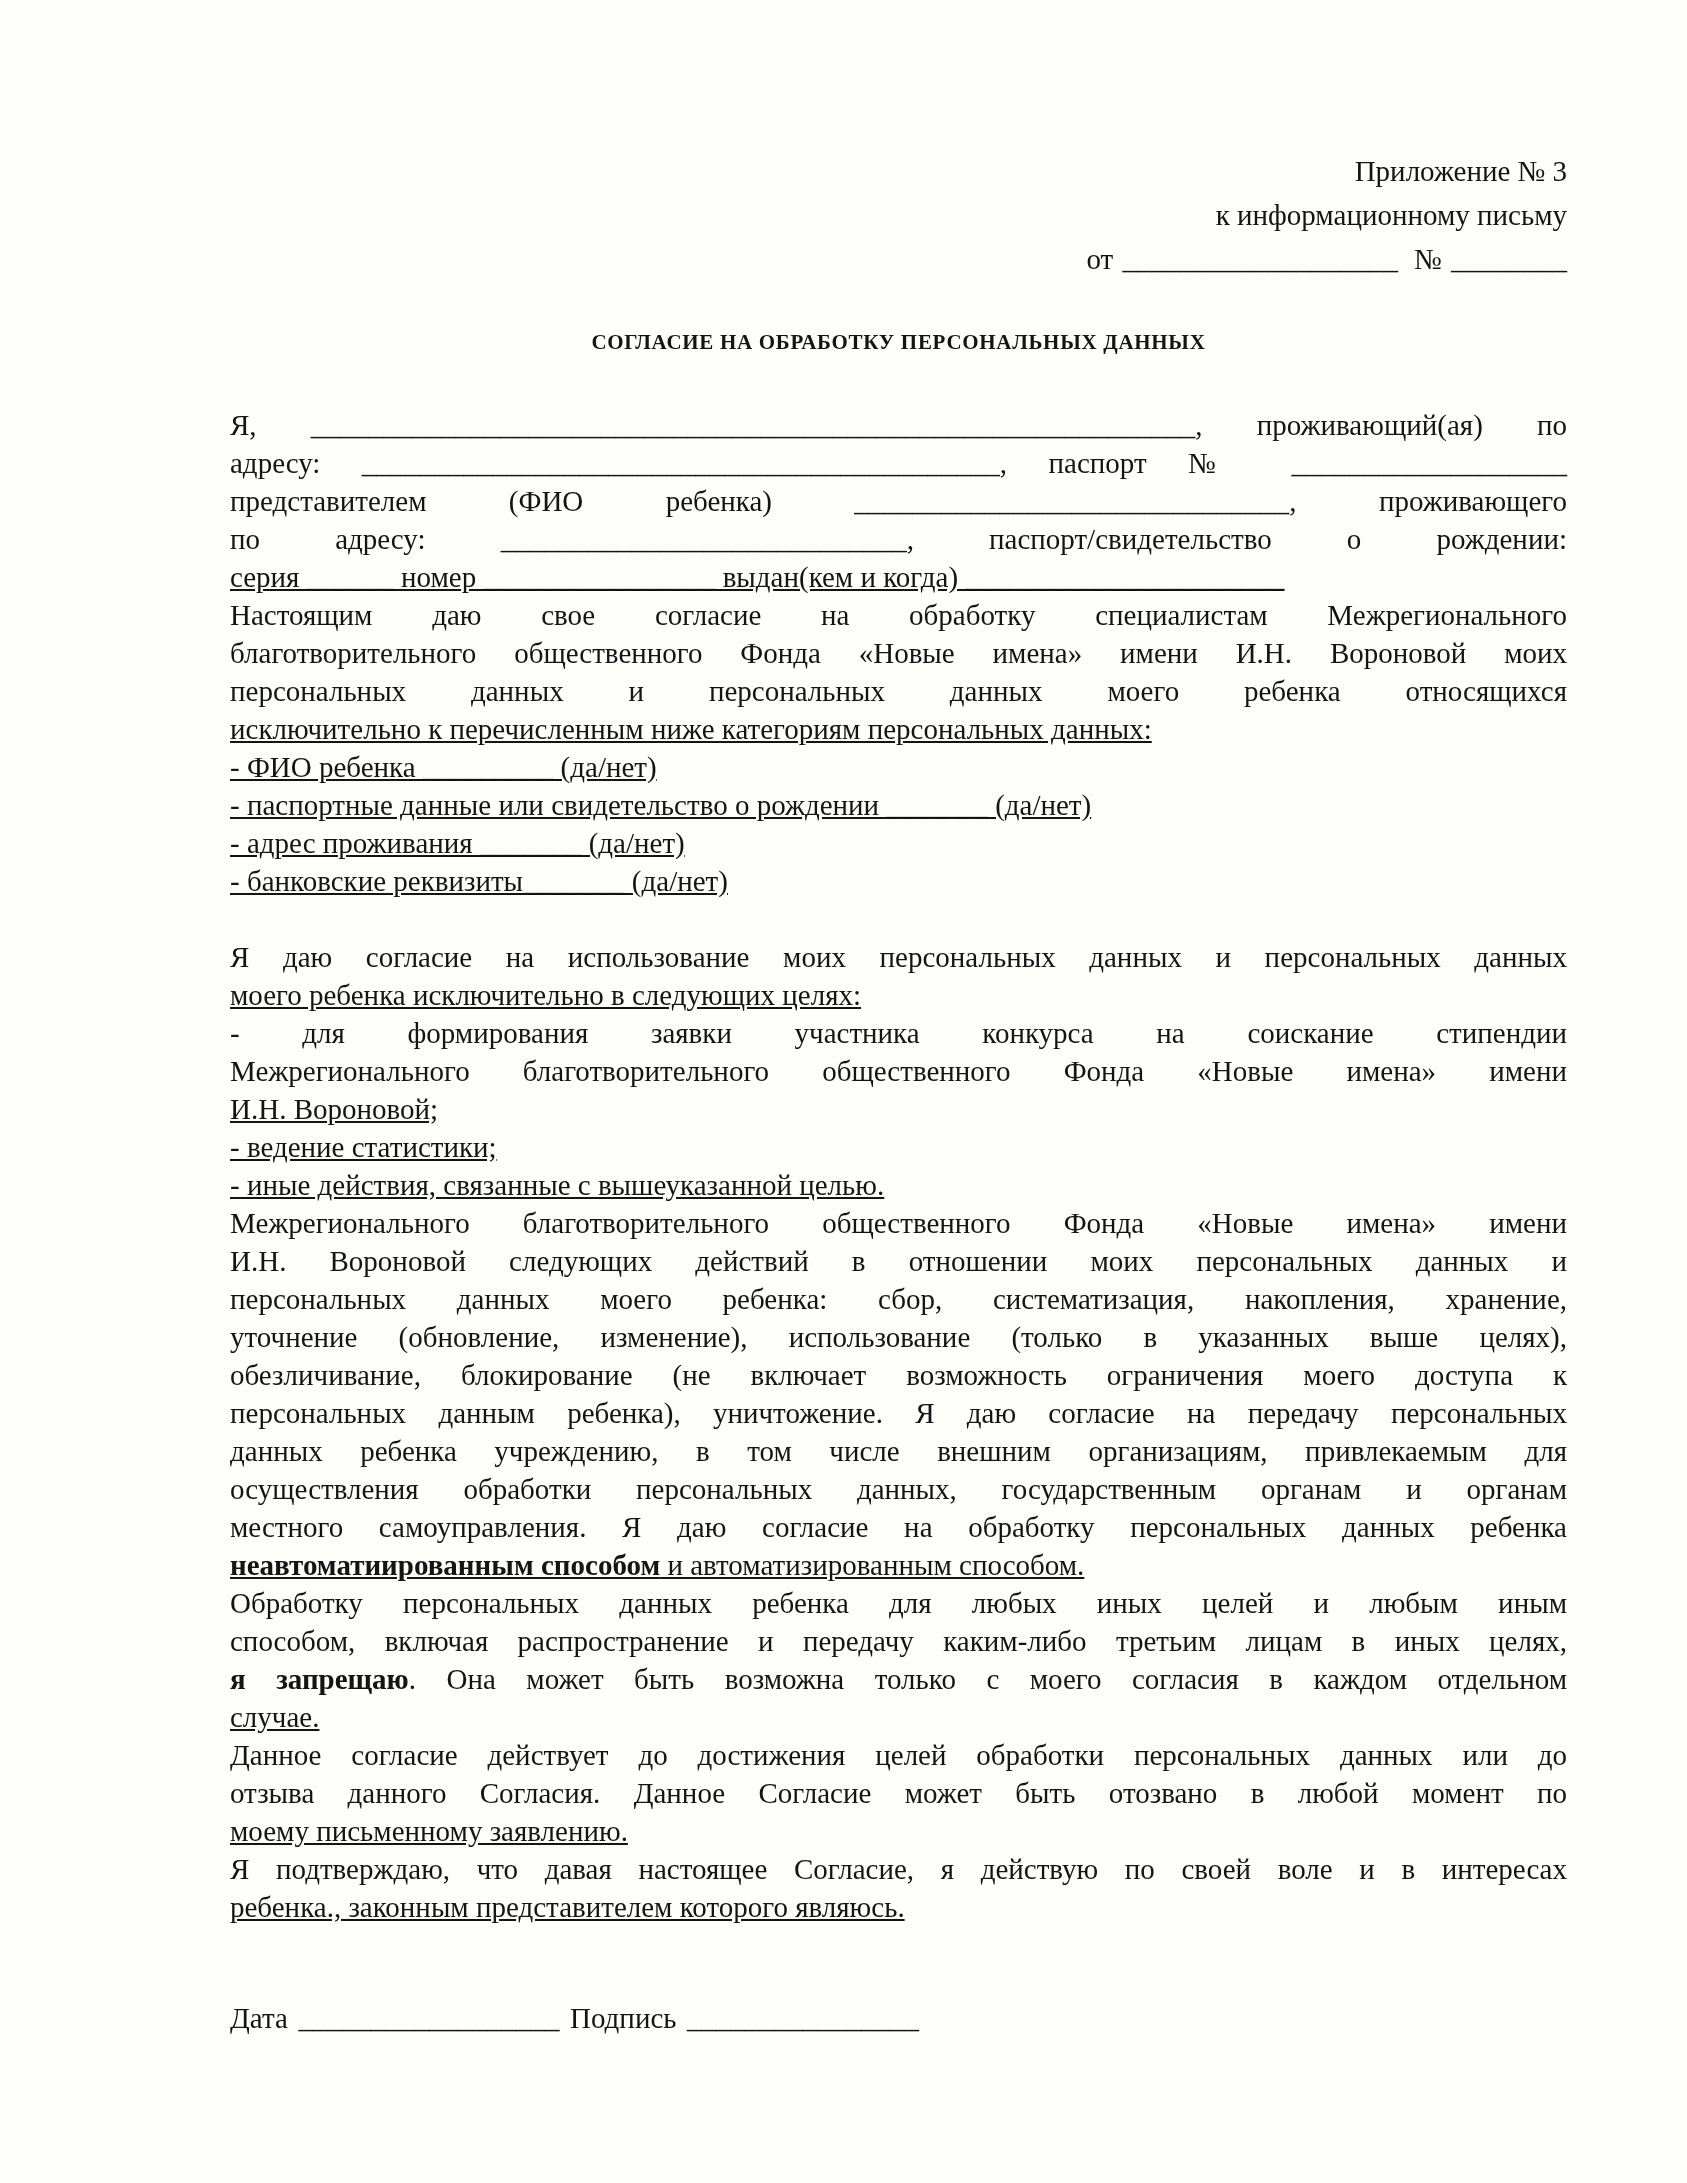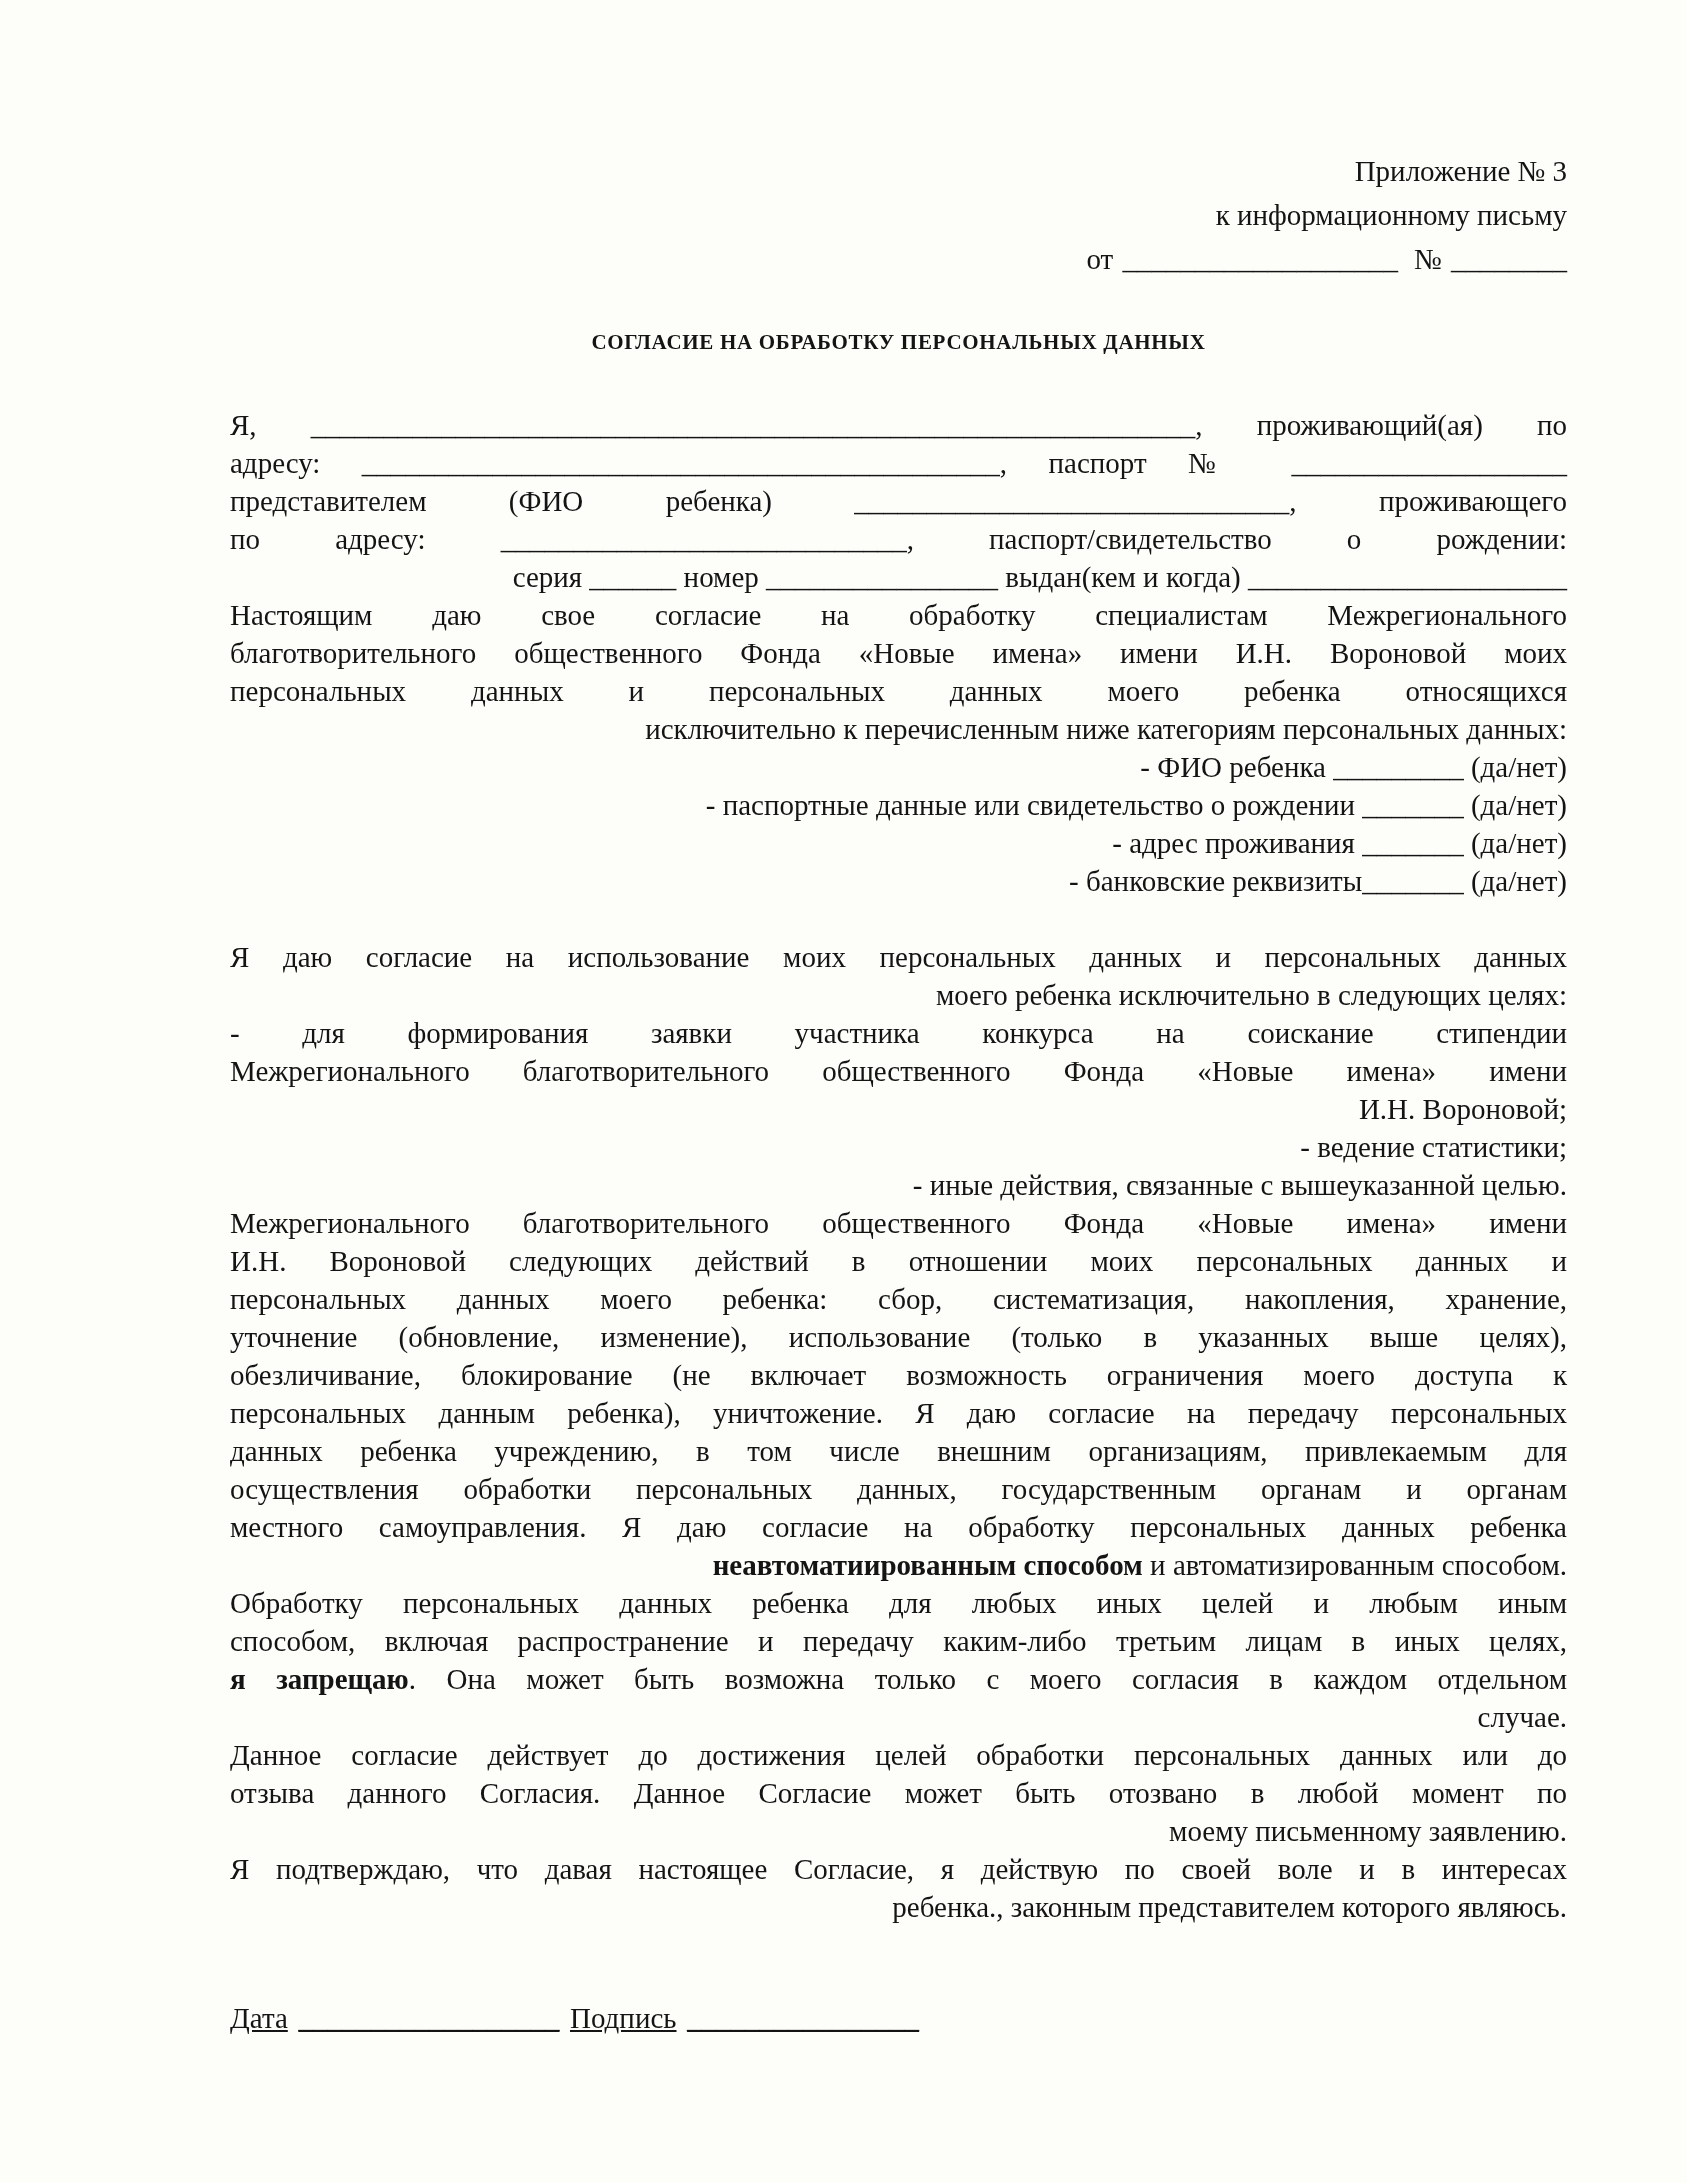--- a/index.html
+++ b/index.html
@@ -17,24 +17,24 @@
   .letterhead { text-align: right; line-height: 44px; }
   .hblank  { margin-left: 9.3px; }
   .numsign { margin-left: 16px; }
   .title {
     font-size: 21px; font-weight: 700; text-align: center;
     letter-spacing: 0.7px; line-height: 40px;
     margin: 41px 0 44px 0;
   }
   .para { margin: 0; }
   .jline { text-align: justify; text-align-last: justify; }
-  .lline { text-align: right; }
+  .lline { text-align: left; text-decoration: underline; }
   .sp { height: 38px; }
   .b { font-weight: 700; }
-  .footer { margin-top: 73px; text-decoration: underline; }
+  .footer { margin-top: 73px; }
   .footer .blank { margin: 0 10.6px; }
 </style>
 </head>
 <body>
 
 <div class="page">
 
   <div class="letterhead">
     <div>Приложение № 3</div>
     <div>к информационному письму</div>

